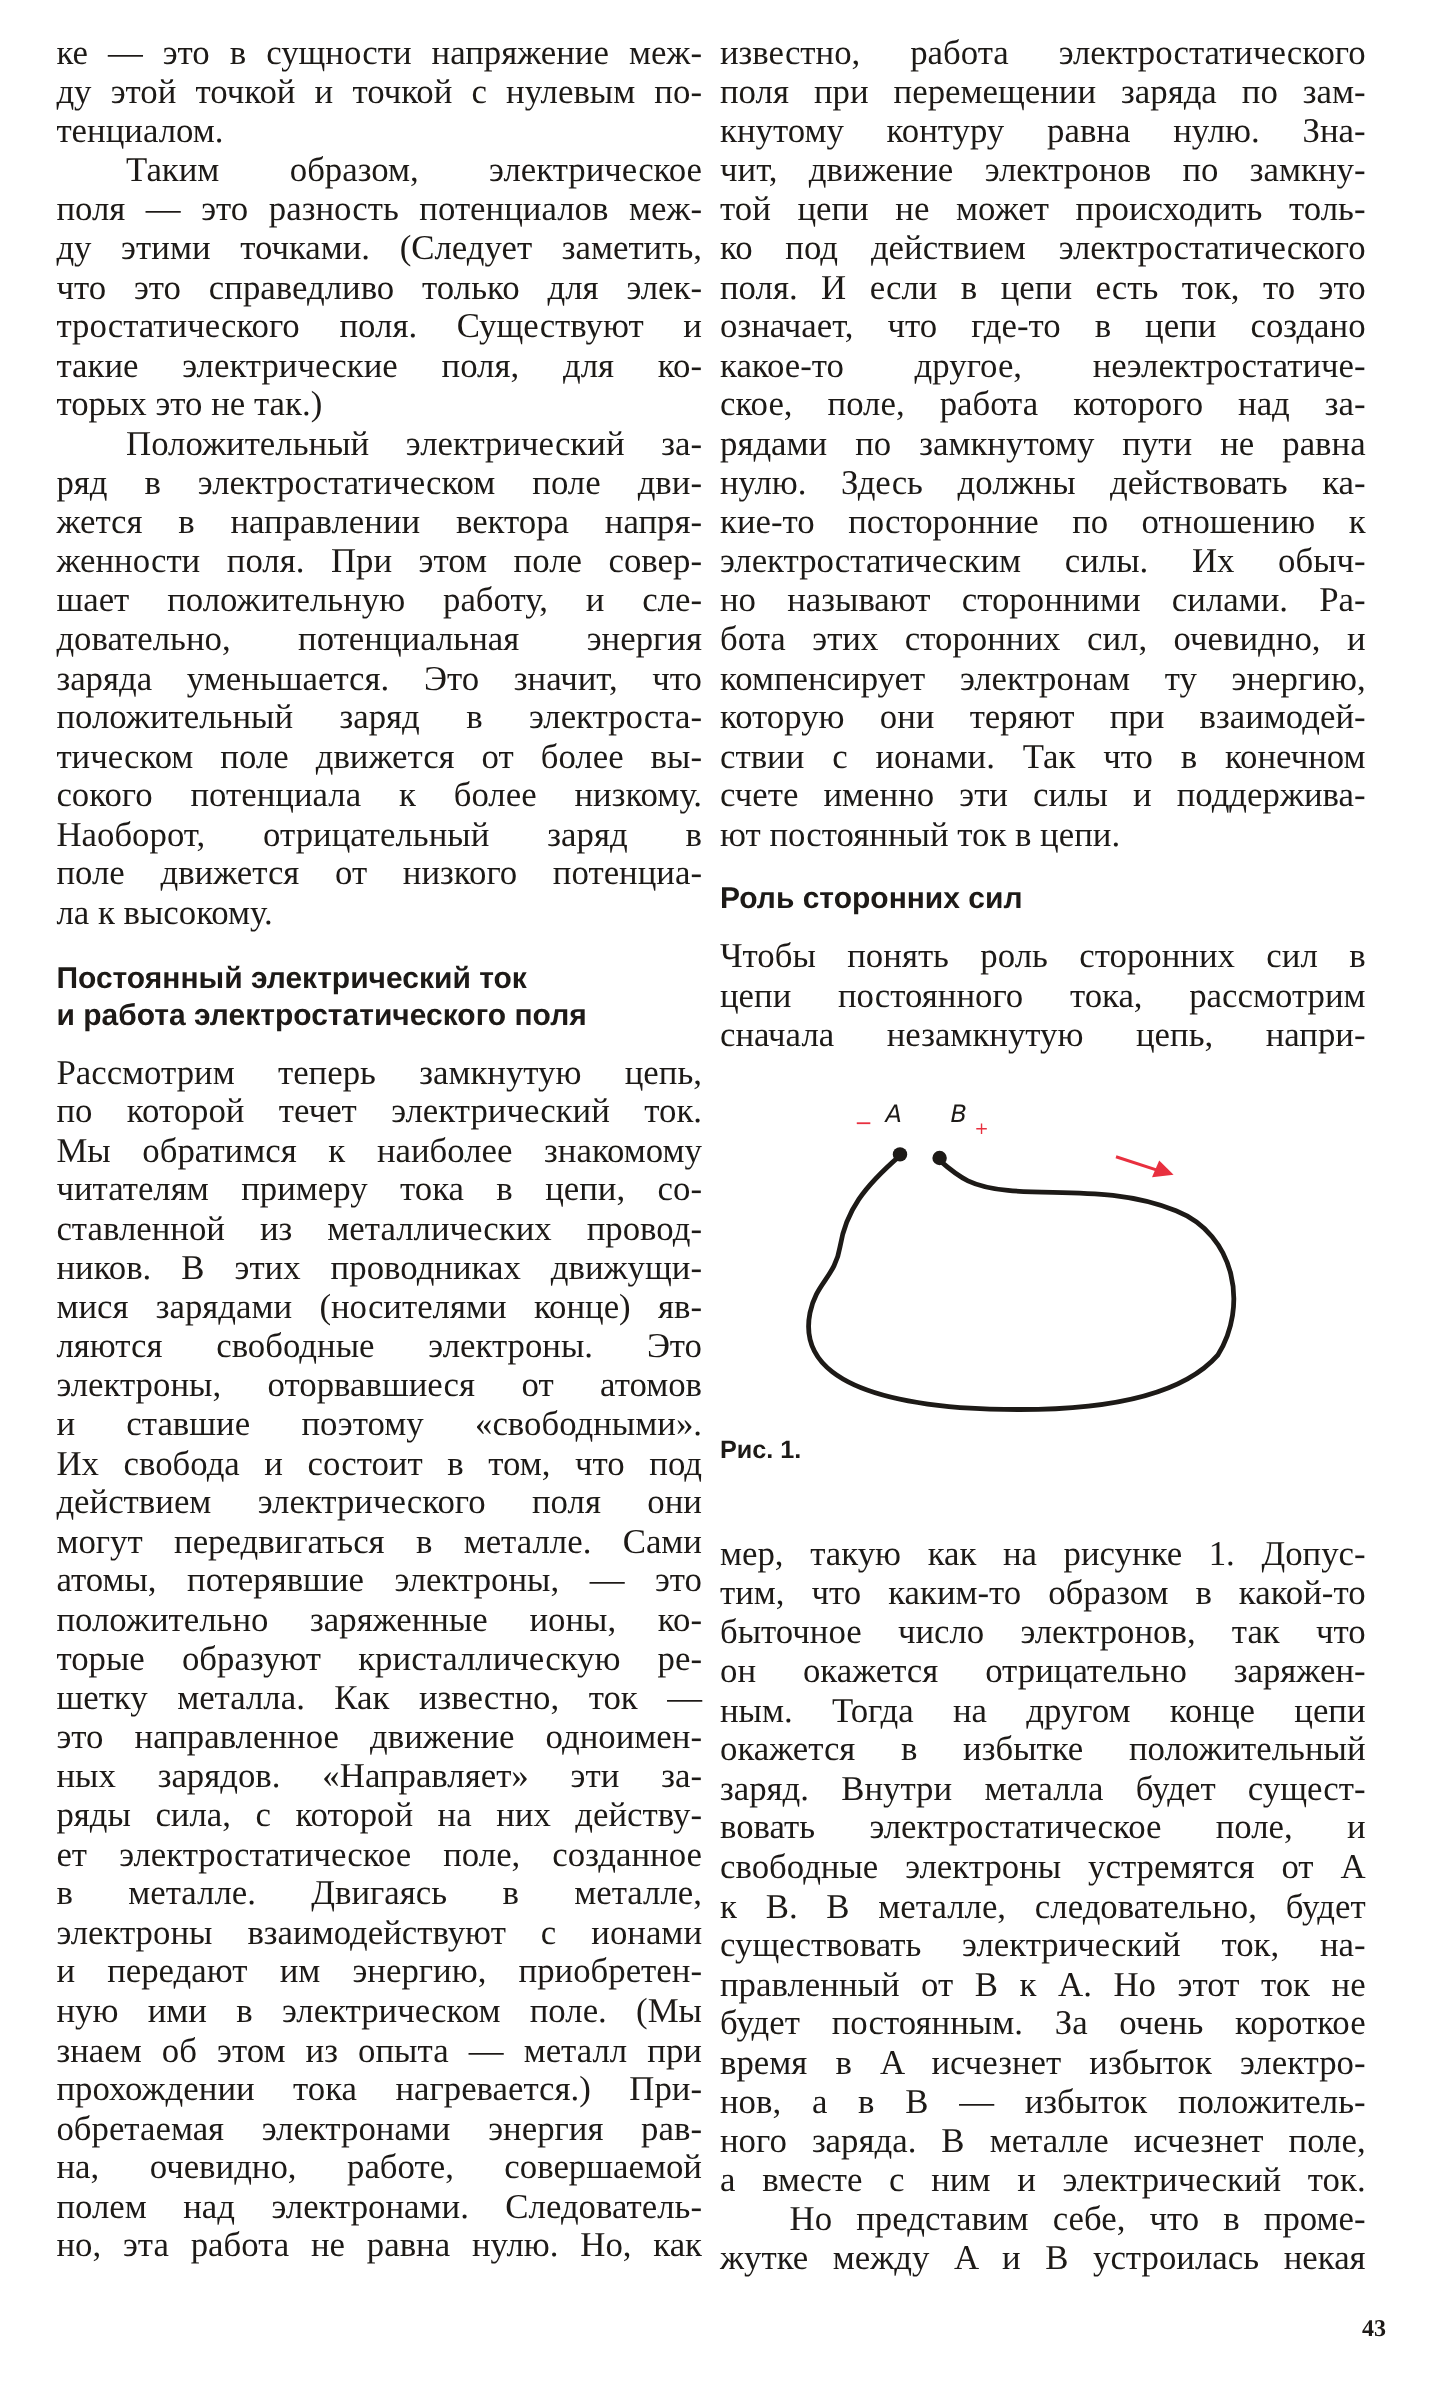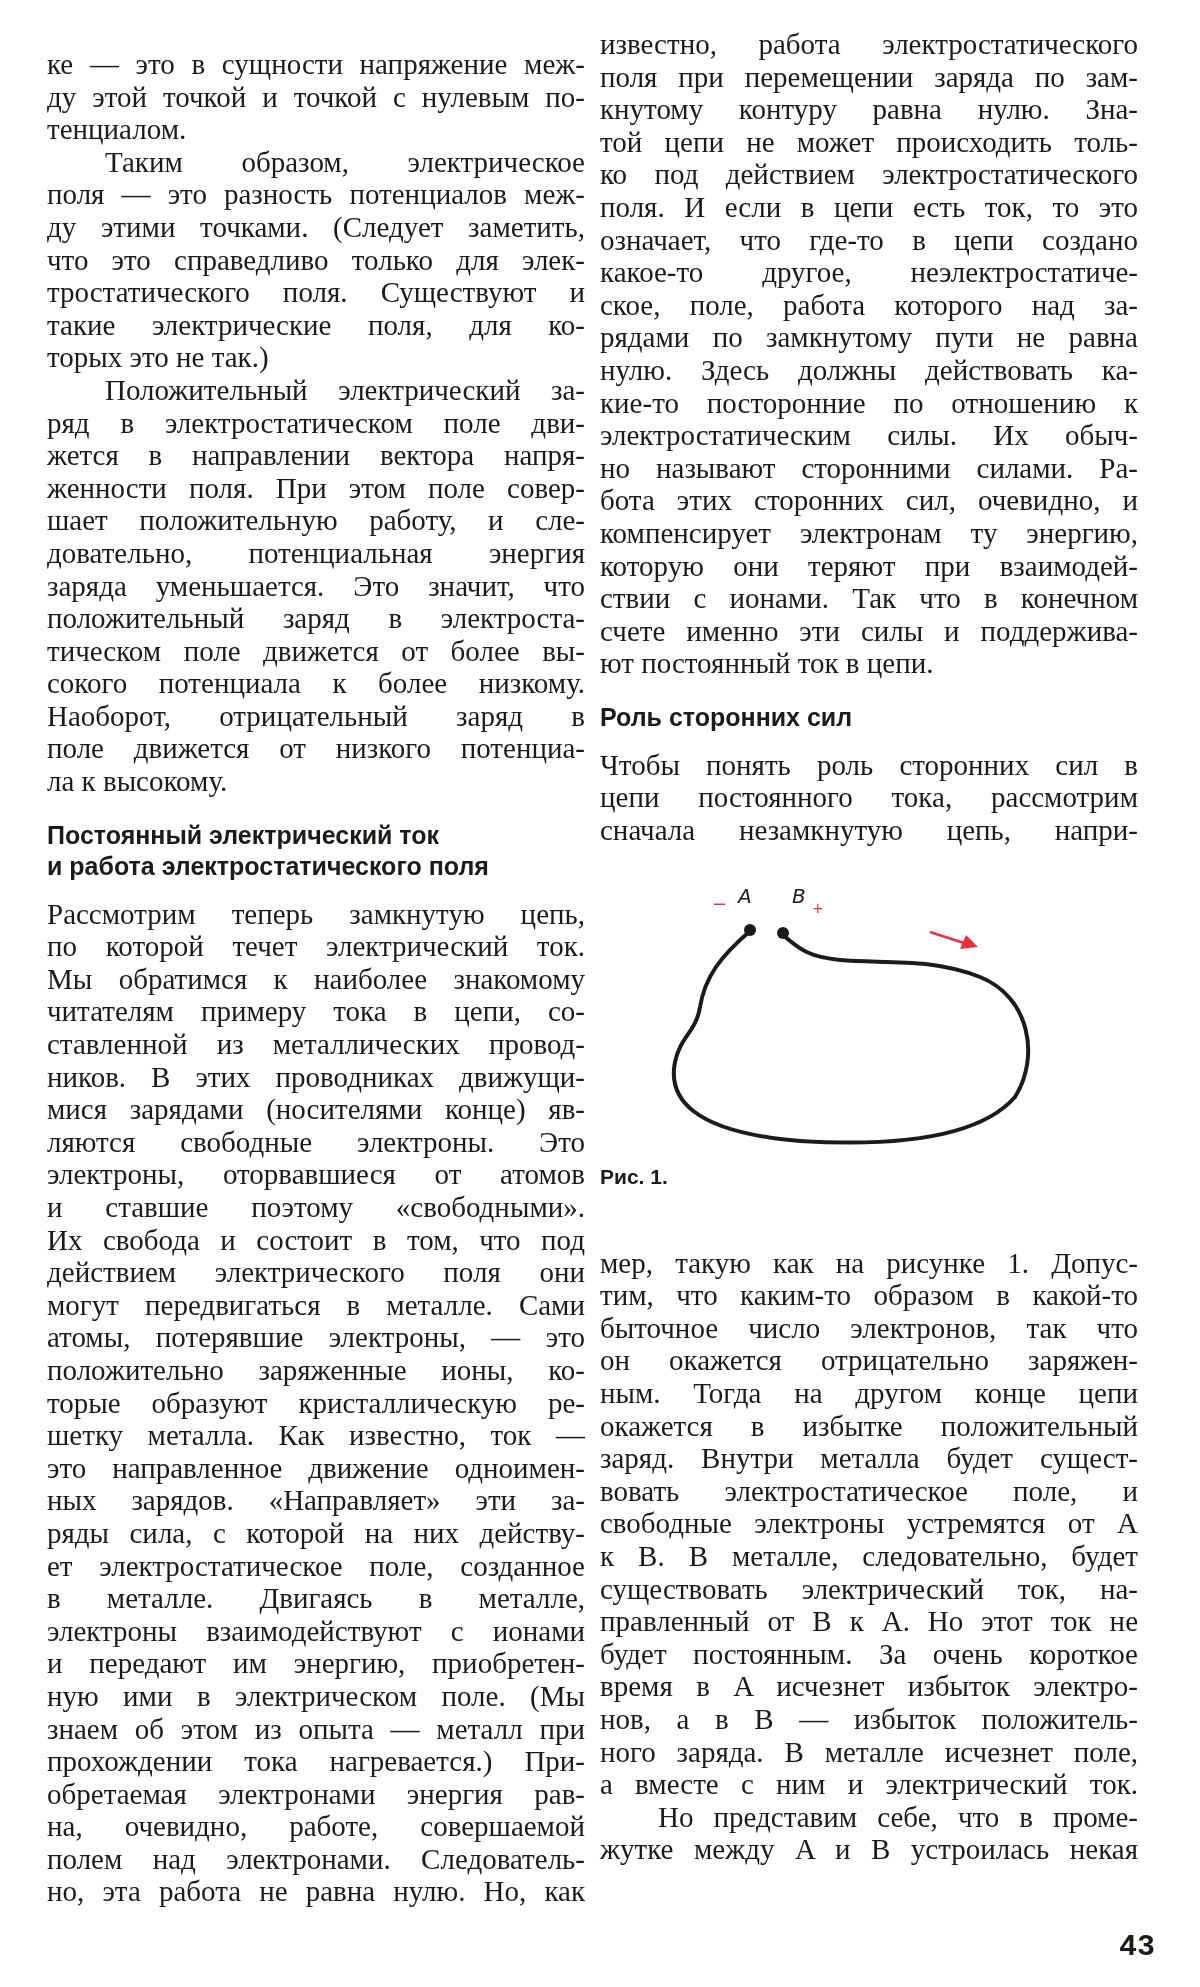--- a/index.html
+++ b/index.html
@@ -1,29 +1,29 @@
 <!DOCTYPE html>
 <html><head>
 <meta charset="utf-8">
 <style>
   html,body{margin:0;padding:0;background:#fff;}
   body{width:1200px;height:1987px;position:relative;overflow:hidden;font-family:"Liberation Serif","DejaVu Serif",serif;color:#1d1a17;}
   .col{position:absolute;top:28px;width:538px;}
-  .col.left{left:47px;margin-top:20px;}
+  .col.left{left:47px;}
   .col.right{left:600px;}
   .line{display:block;font-size:29px;line-height:32.6px;height:32.6px;white-space:nowrap;text-align:justify;text-align-last:justify;}
   .line.last{text-align-last:left;}
   .line.indent{padding-left:58px;}
   .heading{font-family:"Liberation Sans","DejaVu Sans",sans-serif;font-weight:bold;font-size:25px;line-height:31px;white-space:nowrap;}
   .gap-s{height:16px;}
   .gap-m{height:22px;}
   .figure{position:relative;width:538px;height:300px;}
   .figure svg{position:absolute;left:0;top:0;}
   .caption{font-family:"Liberation Sans","DejaVu Sans",sans-serif;font-weight:bold;font-size:21px;line-height:28px;}
-  .page-number{position:absolute;right:45px;top:1930px;font-family:Liberation Mono, monospace;font-weight:bold;font-size:30px;}
+  .page-number{position:absolute;right:45px;top:1930px;font-family:Liberation Serif, serif;font-weight:bold;font-size:20px;}
 </style>
 </head>
 <body>
 
 <div class="col left">
   <div>
     <span class="line">ке — это в сущности напряжение меж-</span>
     <span class="line">ду этой точкой и точкой с нулевым по-</span>
     <span class="line last">тенциалом.</span>
   </div>
@@ -90,20 +90,21 @@
     <span class="line">полем над электронами. Следователь-</span>
     <span class="line">но, эта работа не равна нулю. Но, как</span>
   </div>
 </div>
 
 <div class="col right">
   <div>
     <span class="line">известно, работа электростатического</span>
     <span class="line">поля при перемещении заряда по зам-</span>
     <span class="line">кнутому контуру равна нулю. Зна-</span>
+    <span class="line">чит, движение электронов по замкну-</span>
     <span class="line">той цепи не может происходить толь-</span>
     <span class="line">ко под действием электростатического</span>
     <span class="line">поля. И если в цепи есть ток, то это</span>
     <span class="line">означает, что где-то в цепи создано</span>
     <span class="line">какое-то другое, неэлектростатиче-</span>
     <span class="line">ское, поле, работа которого над за-</span>
     <span class="line">рядами по замкнутому пути не равна</span>
     <span class="line">нулю. Здесь должны действовать ка-</span>
     <span class="line">кие-то посторонние по отношению к</span>
     <span class="line">электростатическим силы. Их обыч-</span>

